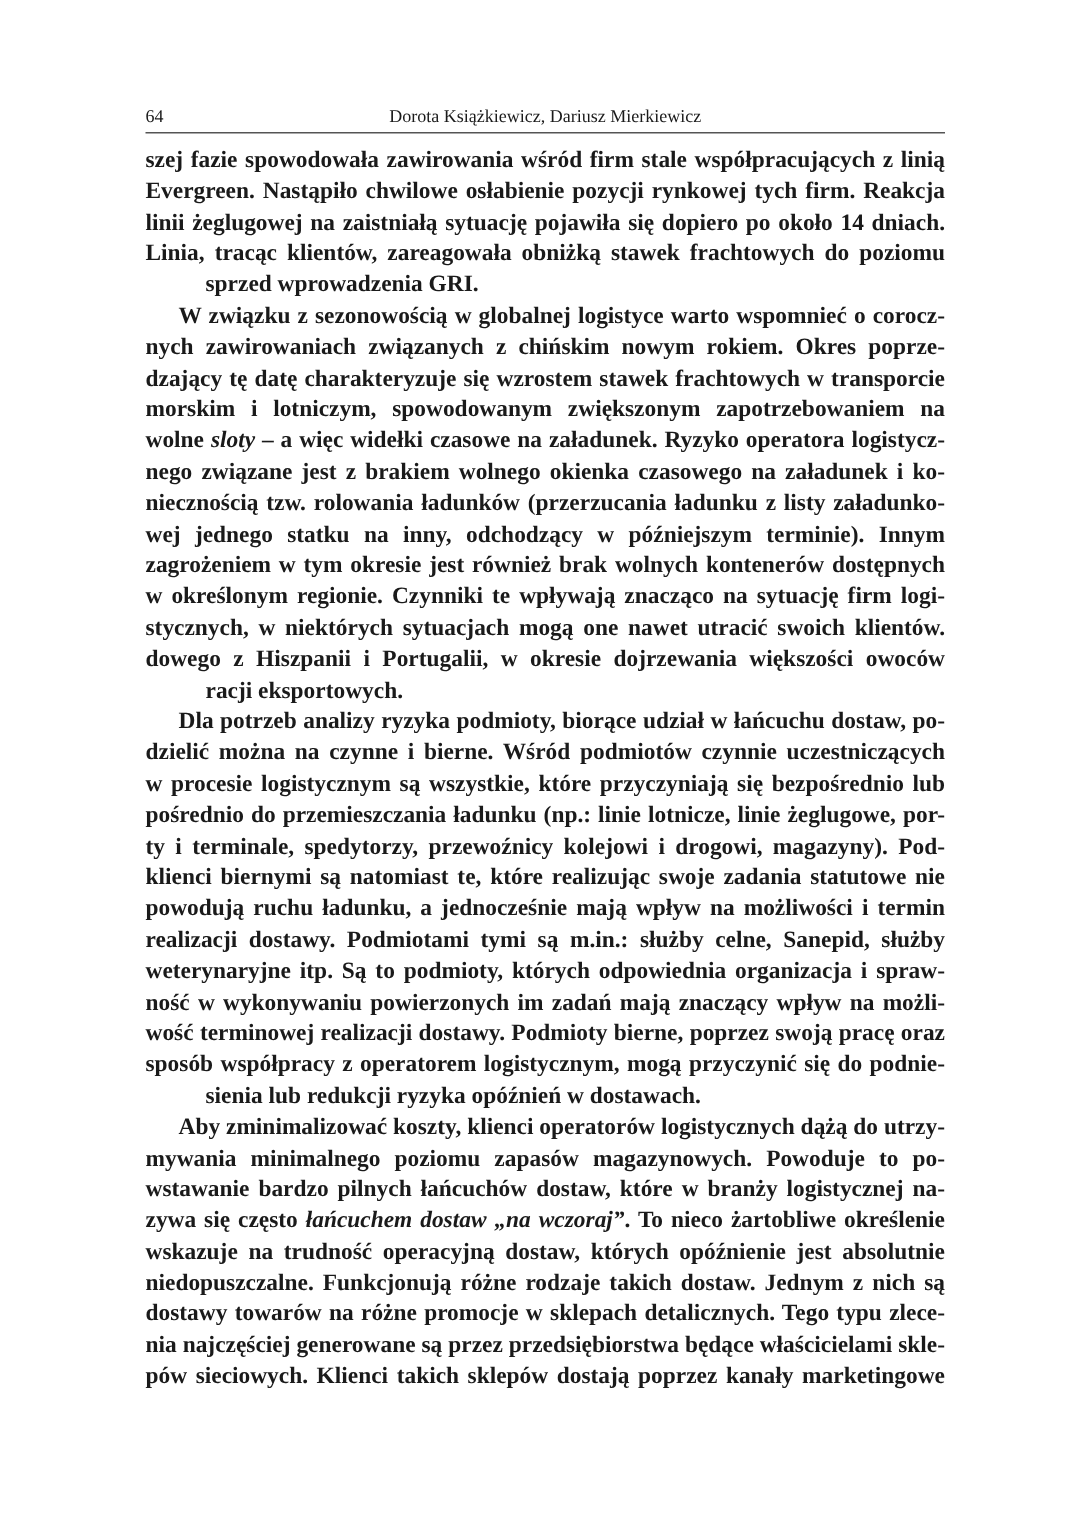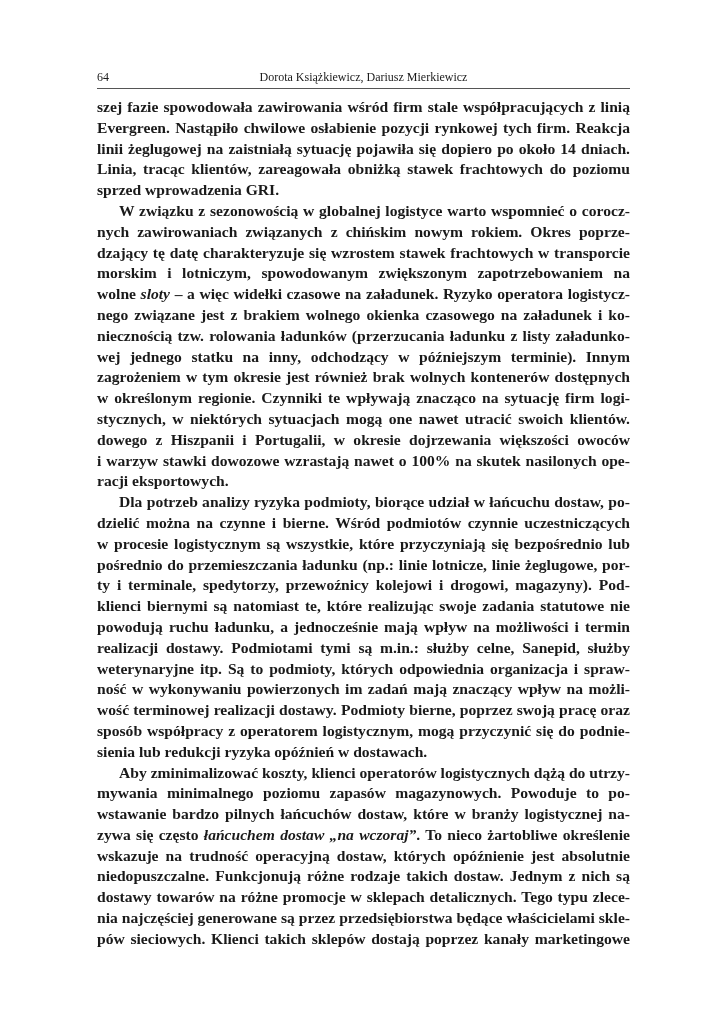--- a/index.html
+++ b/index.html
@@ -17,21 +17,21 @@
   .running-head .pnum { position: absolute; left: 0; top: 0; }
   .running-head .authors { position: absolute; left: 0; right: 0; top: 0; text-align: center; }
   .body {
     margin-top: 8px;
     font-size: 15.6px; line-height: 20.8px;
     text-align: justify;
     hyphens: manual;
   }
   .body p { margin: 0; font-weight: bold; }
   .body .line { display: block; text-align: justify; text-align-last: justify; white-space: nowrap; }
-  .body .line.last { text-align-last: left; }
+  .body .line.last { text-align-last: left; margin-left: 40px; }
   em { font-style: italic; }
 </style>
 </head>
 <body>
 
 <div class="page">
   <div class="running-head">
     <span class="pnum">64</span>
     <span class="authors">Dorota Książkiewicz, Dariusz Mierkiewicz</span>
   </div>
@@ -49,21 +49,20 @@
         <span class="line">dzający tę datę charakteryzuje się wzrostem stawek frachtowych w transporcie</span>
         <span class="line">morskim i lotniczym, spowodowanym zwiększonym zapotrzebowaniem na</span>
         <span class="line">wolne <em>sloty</em> – a więc widełki czasowe na załadunek. Ryzyko operatora logistycz-</span>
         <span class="line">nego związane jest z brakiem wolnego okienka czasowego na załadunek i ko-</span>
         <span class="line">niecznością tzw. rolowania ładunków (przerzucania ładunku z listy załadunko-</span>
         <span class="line">wej jednego statku na inny, odchodzący w późniejszym terminie). Innym</span>
         <span class="line">zagrożeniem w tym okresie jest również brak wolnych kontenerów dostępnych</span>
         <span class="line">w określonym regionie. Czynniki te wpływają znacząco na sytuację firm logi-</span>
         <span class="line">stycznych, w niektórych sytuacjach mogą one nawet utracić swoich klientów.</span>
         <span class="line">dowego z Hiszpanii i Portugalii, w okresie dojrzewania większości owoców</span>
-        <span class="line">i warzyw stawki dowozowe wzrastają nawet o 100% na skutek nasilonych ope-</span>
         <span class="line last">racji eksportowych.</span>
       </p>
       <p>
         <span class="line" style="text-indent: 22px;">Dla potrzeb analizy ryzyka podmioty, biorące udział w łańcuchu dostaw, po-</span>
         <span class="line">dzielić można na czynne i bierne. Wśród podmiotów czynnie uczestniczących</span>
         <span class="line">w procesie logistycznym są wszystkie, które przyczyniają się bezpośrednio lub</span>
         <span class="line">pośrednio do przemieszczania ładunku (np.: linie lotnicze, linie żeglugowe, por-</span>
         <span class="line">ty i terminale, spedytorzy, przewoźnicy kolejowi i drogowi, magazyny). Pod-</span>
         <span class="line">klienci biernymi są natomiast te, które realizując swoje zadania statutowe nie</span>
         <span class="line">powodują ruchu ładunku, a jednocześnie mają wpływ na możliwości i termin</span>

